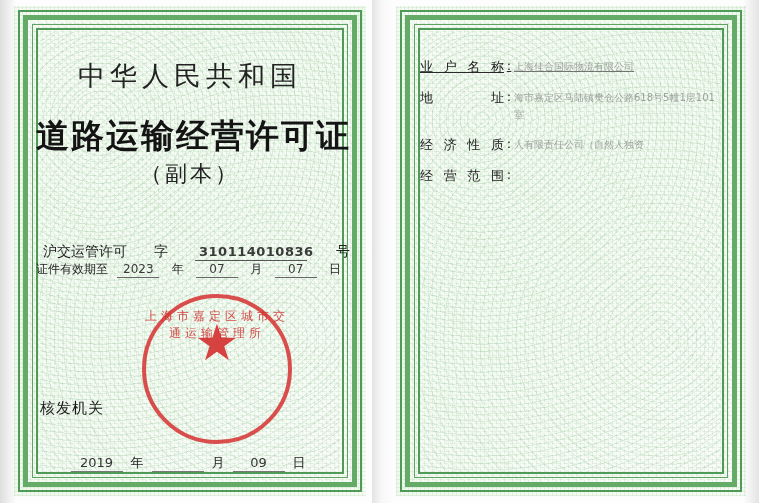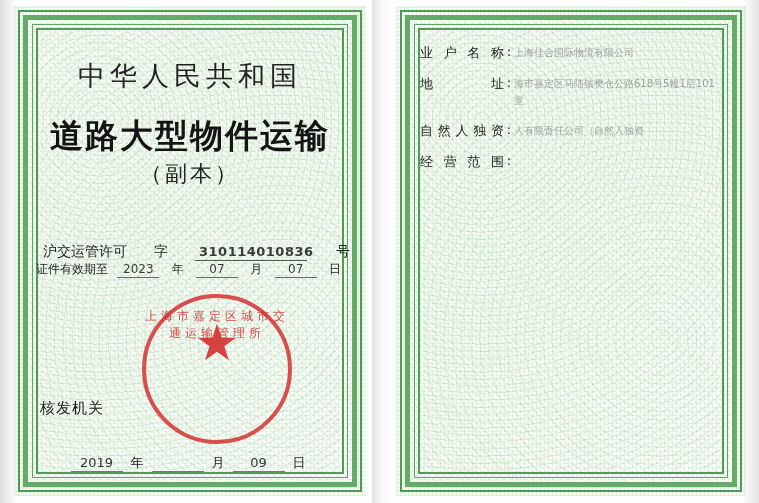--- a/index.html
+++ b/index.html
@@ -247,21 +247,21 @@
     white-space: nowrap;
   }
   .field .colon { width: 10px; flex: 0 0 10px; text-align: center; color:#1c1c1c; }
   .field .fvalue {
     flex: 1 1 auto;
     color: #6f6f6f;
     font-size: 10px;
     line-height: 17px;
     word-break: break-all;
   }
-  .field.first { margin-top: 4px; }
+  .field.first { margin-top: 18px; text-decoration: underline; }
 
   
   .faded { opacity: 0.62; }
 
   
   .gutter {
     position: absolute;
     left: 372px;
     top: 0;
     width: 22px;
@@ -286,21 +286,21 @@
 
   <div class="page" id="left-page">
     <div class="border-outer"></div>
     <div class="border-mid"></div>
     <div class="border-inner"></div>
     <div class="border-inner2"></div>
     <div class="guilloche"></div>
 
     <div class="left-content">
       <div class="title-country">中华人民共和国</div>
-      <div class="title-main">道路大型物件运输</div>
+      <div class="title-main">道路运输经营许可证</div>
       <div class="title-sub">（副本）</div>
 
       <div class="license-no-row">
         <span class="lbl">沪交运管许可</span>
         <span class="zi">字</span>
         <span class="num">310114010836</span>
         <span class="hao">号</span>
       </div>
 
       <div class="valid-row">
@@ -349,21 +349,21 @@
         <span class="fvalue faded">上海佳合国际物流有限公司</span>
       </div>
 
       <div class="field">
         <span class="flabel">地址</span>
         <span class="colon">:</span>
         <span class="fvalue faded">海市嘉定区马陆镇樊仓公路618号5幢1层101室</span>
       </div>
 
       <div class="field">
-        <span class="flabel">自然人独资</span>
+        <span class="flabel">经济性质</span>
         <span class="colon">:</span>
         <span class="fvalue faded">人有限责任公司（自然人独资</span>
       </div>
 
       <div class="field">
         <span class="flabel">经营范围</span>
         <span class="colon">:</span>
       </div>
 
     </div>

